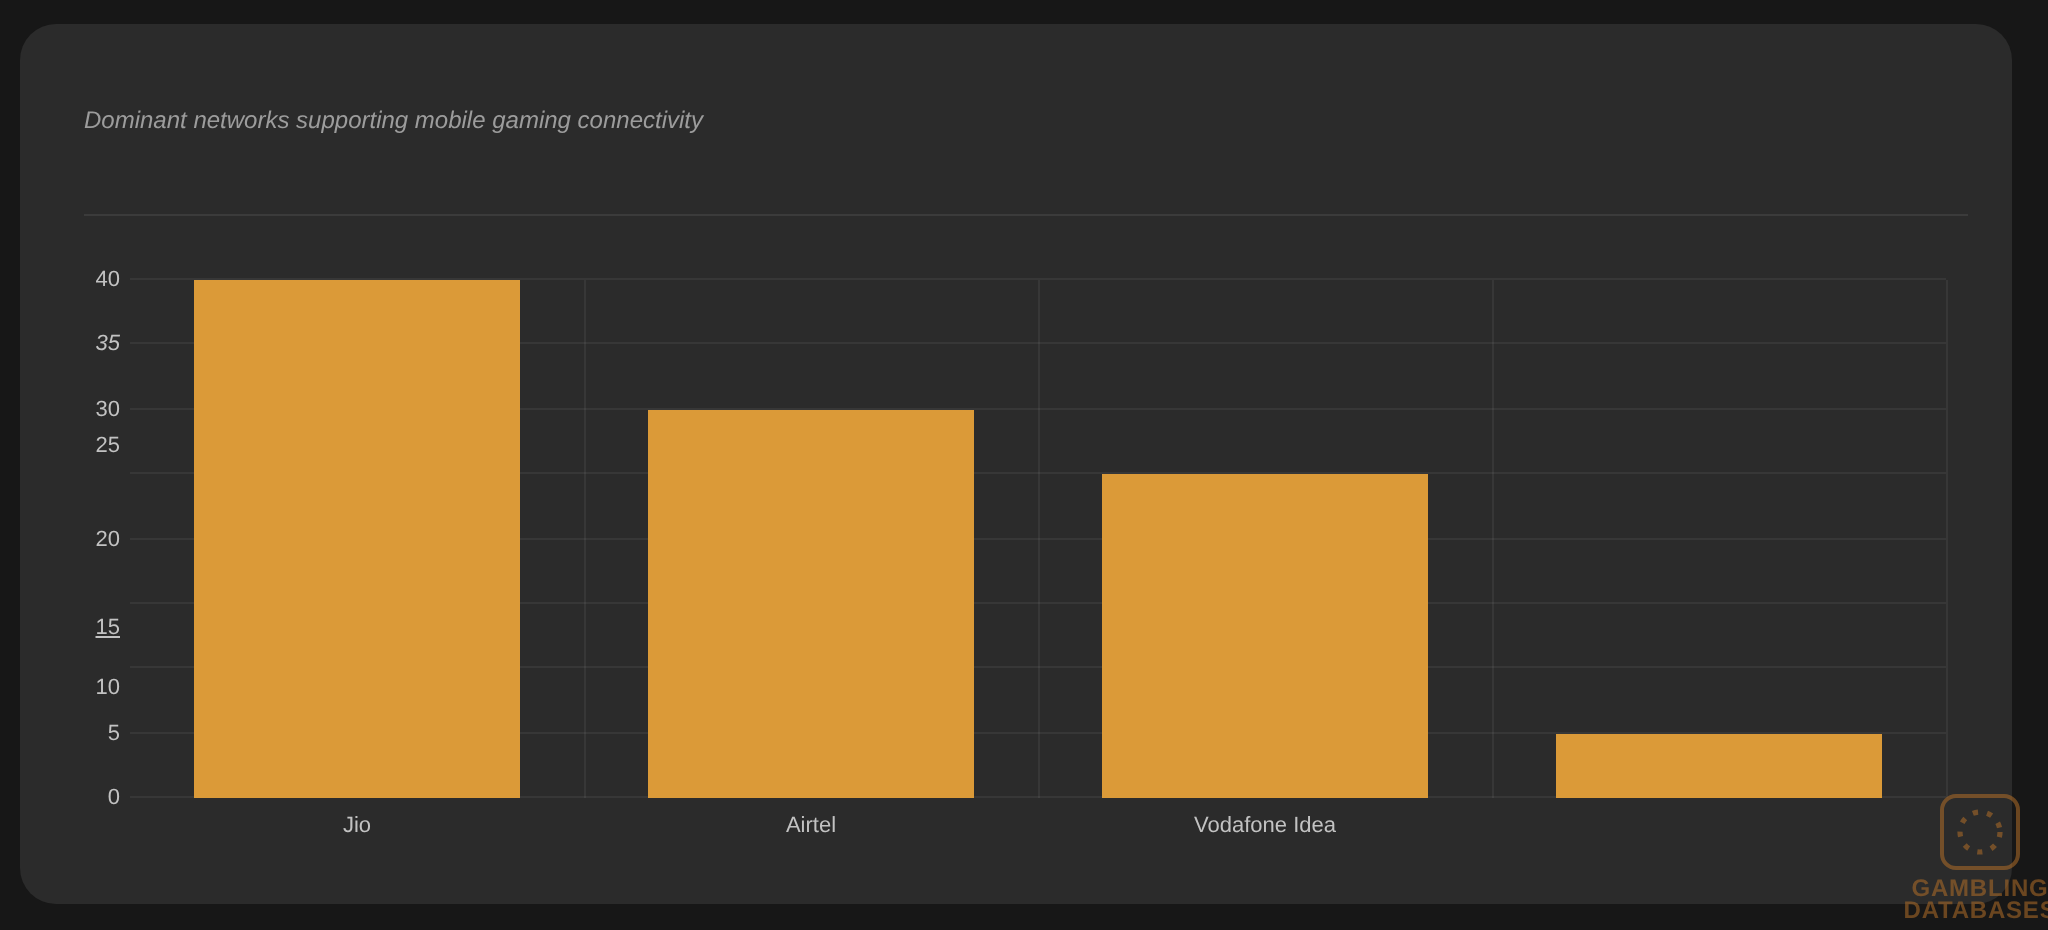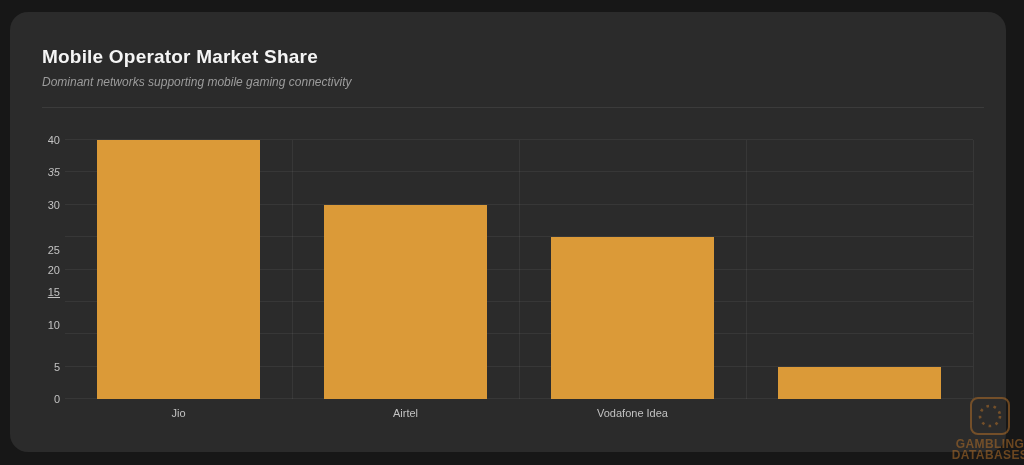--- a/index.html
+++ b/index.html
@@ -58,31 +58,30 @@
   .watermark .wm-icon{display:block;margin:0 auto 3px auto;}
   .wm-text{
     font-size:12px;font-weight:bold;line-height:11px;letter-spacing:0.4px;
   }
 </style>
 </head>
 <body>
 
 <div class="card">
   <div class="header">
-    <div class="title">Mobile Operator Market Share</div>
     <div class="subtitle">Dominant networks supporting mobile gaming connectivity</div>
   </div>
   <div class="divider"></div>
   <div class="y-axis">
       <div class="ytick" style="bottom: -6px;">0</div>
       <div class="ytick" style="bottom: 26.375px;">5</div>
-      <div class="ytick" style="bottom: 68px;">10</div>
-      <div class="ytick" style="bottom: 101px; text-decoration: underline;">15</div>
+      <div class="ytick" style="bottom: 49px;">10</div>
+      <div class="ytick" style="bottom: 79px; text-decoration: underline;">15</div>
       <div class="ytick" style="bottom: 123.5px; margin-top: 44px;">20</div>
-      <div class="ytick" style="bottom: 143px;">25</div>
+      <div class="ytick" style="bottom: 170px;">25</div>
       <div class="ytick" style="bottom: 188.25px;">30</div>
       <div class="ytick" style="bottom: 220.625px; font-style: italic;">35</div>
       <div class="ytick" style="bottom: 253px;">40</div>
     </div>
   <div class="plot">
       <div class="hgrid" style="bottom: 0px;"></div>
       <div class="hgrid" style="bottom: 32.375px;"></div>
       <div class="hgrid" style="bottom: 64.75px;"></div>
       <div class="hgrid" style="bottom: 97.125px;"></div>
       <div class="hgrid" style="bottom: 129.5px;"></div>

